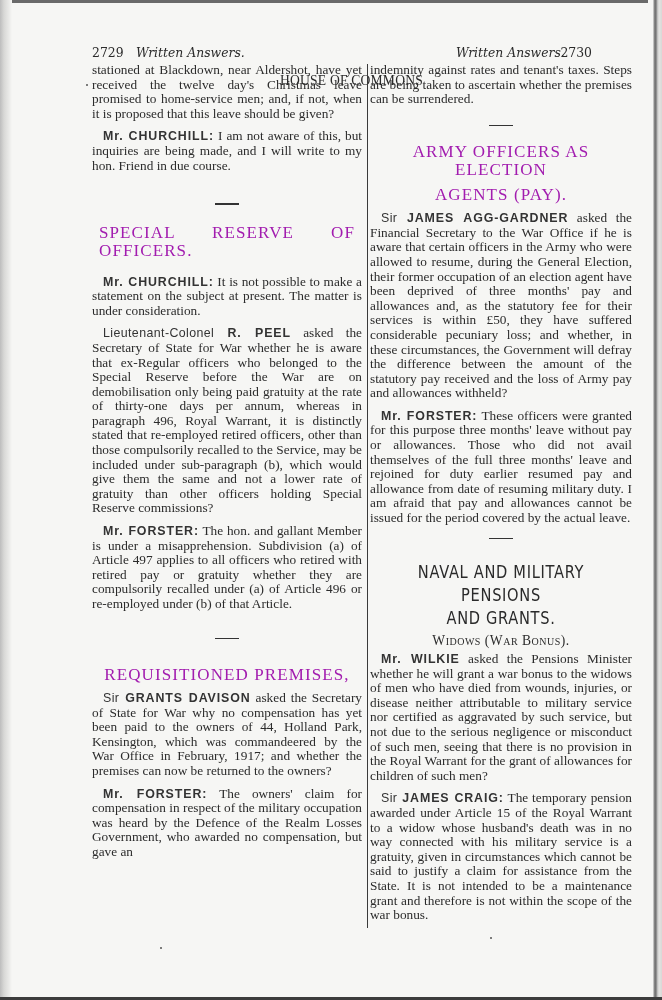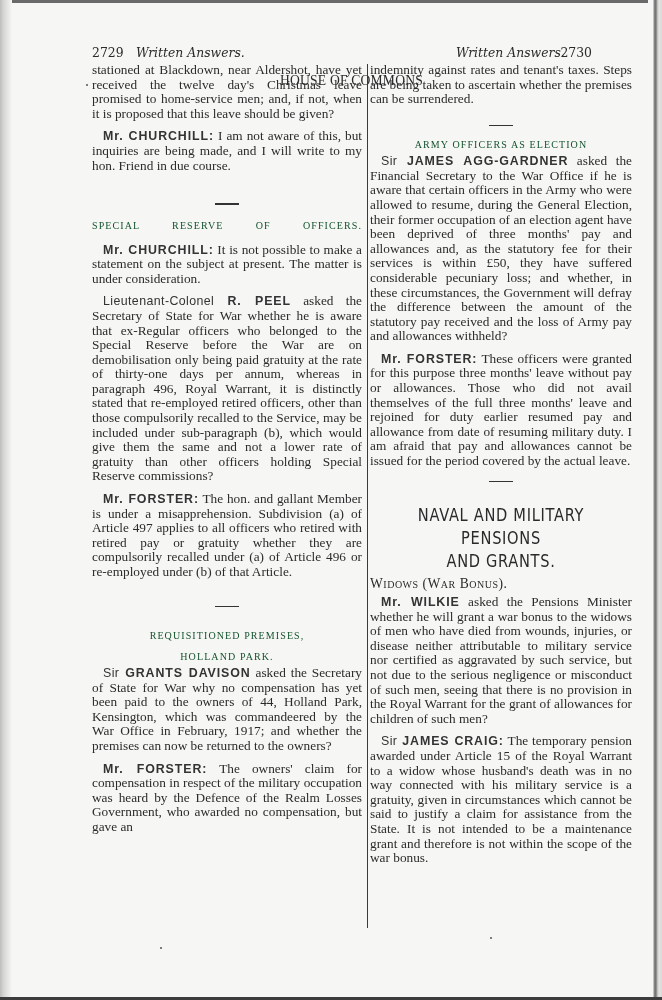--- a/index.html
+++ b/index.html
@@ -60,35 +60,35 @@
     font-weight: bold; font-size: 12.4px; letter-spacing: 0.9px;
     color: #333;
   }
   .speaker .tl { font-weight: normal; letter-spacing: 0.4px; }
   .gap { height: 8px; }
   .sep {
     width: 24px; height: 1.4px; background: #333;
     margin: 0 auto;
   }
   h2.heading {
-    margin: 0; font-weight: normal; text-align: center;
+    margin: 7px; font-weight: normal; text-align: center;
     font-family: "Liberation Serif", serif;
-    font-size: 10px; letter-spacing: 1.1px; line-height: 18px;
-    color: #14532d;
+    font-size: 17px; letter-spacing: 1.1px; line-height: 18px;
+    color: #a21caf;
   }
   h2.heading.wide { text-align: justify; text-align-last: justify; }
   h1.big-heading {
     margin: 0; font-weight: normal; text-align: center;
     font-family: "DejaVu Sans", "Liberation Sans", sans-serif;
     font-size: 17px; line-height: 23px; letter-spacing: 0.8px;
     transform: scaleX(0.86); transform-origin: center;
     color: #2a2a2a;
   }
   .subheading {
-    text-align: left; font-variant: small-caps;
+    text-align: center; font-variant: small-caps;
     font-size: 13.6px; line-height: 18px; letter-spacing: 0.5px;
   }
   .speck { position: absolute; width: 2px; height: 2px; background: #555; border-radius: 1px; }
 </style>
 </head>
 <body>
 
 <div class="page">
   <div class="top-edge"></div>
   <div class="left-edge"></div>
@@ -120,34 +120,34 @@
     <div class="gap"></div>
     <p class="indent"><span class="speaker"><span class="tl">Lieutenant-Colonel</span><span> R. PEEL</span></span><span> asked the Secretary of State for War whether he is aware that ex-Regular officers who belonged to the Special Reserve before the War are on demobilisation only being paid gratuity at the rate of thirty-one days per annum, whereas in paragraph 496, Royal Warrant, it is distinctly stated that re-employed retired officers, other than those compulsorily recalled to the Service, may be included under sub-paragraph (b), which would give them the same and not a lower rate of gratuity than other officers holding Special Reserve commissions?</span></p>
     <div class="gap"></div>
     <p class="indent"><span class="speaker">Mr. FORSTER:</span><span> The hon. and gallant Member is under a misapprehension. Subdivision (a) of Article 497 applies to all officers who retired with retired pay or gratuity whether they are compulsorily recalled under (a) of Article 496 or re-employed under (b) of that Article.</span></p>
 
     <div style="height:26px"></div>
     <div class="sep"></div>
     <div style="height:20px"></div>
 
     <h2 class="heading">REQUISITIONED PREMISES,</h2>
-    <h2 class="heading" style="margin-top:3px">HOLLAND PARK.</h2>
     <p class="indent"><span class="speaker"><span class="tl">Sir</span><span> GRANTS DAVISON</span></span><span> asked the Secretary of State for War why no compensation has yet been paid to the owners of 44, Holland Park, Kensington, which was commandeered by the War Office in February, 1917; and whether the premises can now be returned to the owners?</span></p>
     <div class="gap"></div>
     <p class="indent"><span class="speaker">Mr. FORSTER:</span><span> The owners' claim for compensation in respect of the military occupation was heard by the Defence of the Realm Losses Government, who awarded no compensation, but gave an</span></p>
   </div>
 
   <div class="column col-right">
     <p>indemnity against rates and tenant's taxes. Steps are being taken to ascertain whether the premises can be surrendered.</p>
 
     <div style="height:18px"></div>
     <div class="sep"></div>
     <div style="height:10px"></div>
 
     <h2 class="heading">ARMY OFFICERS AS ELECTION</h2>
+    <h2 class="heading" style="margin-top:4px">AGENTS (PAY).</h2>
     <p class="indent"><span class="speaker"><span class="tl">Sir</span><span> JAMES AGG-GARDNER</span></span><span> asked the Financial Secretary to the War Office if he is aware that certain officers in the Army who were allowed to resume, during the General Election, their former occupation of an election agent have been deprived of three months' pay and allowances and, as the statutory fee for their services is within £50, they have suffered considerable pecuniary loss; and whether, in these circumstances, the Government will defray the difference between the amount of the statutory pay received and the loss of Army pay and allowances withheld?</span></p>
     <div class="gap"></div>
     <p class="indent"><span class="speaker">Mr. FORSTER:</span><span> These officers were granted for this purpose three months' leave without pay or allowances. Those who did not avail themselves of the full three months' leave and rejoined for duty earlier resumed pay and allowance from date of resuming military duty. I am afraid that pay and allowances cannot be issued for the period covered by the actual leave.</span></p>
 
     <div style="height:12px"></div>
     <div class="sep"></div>
     <div style="height:22px"></div>
 
     <h1 class="big-heading">NAVAL AND MILITARY PENSIONS</h1>
     <h1 class="big-heading">AND GRANTS.</h1>

